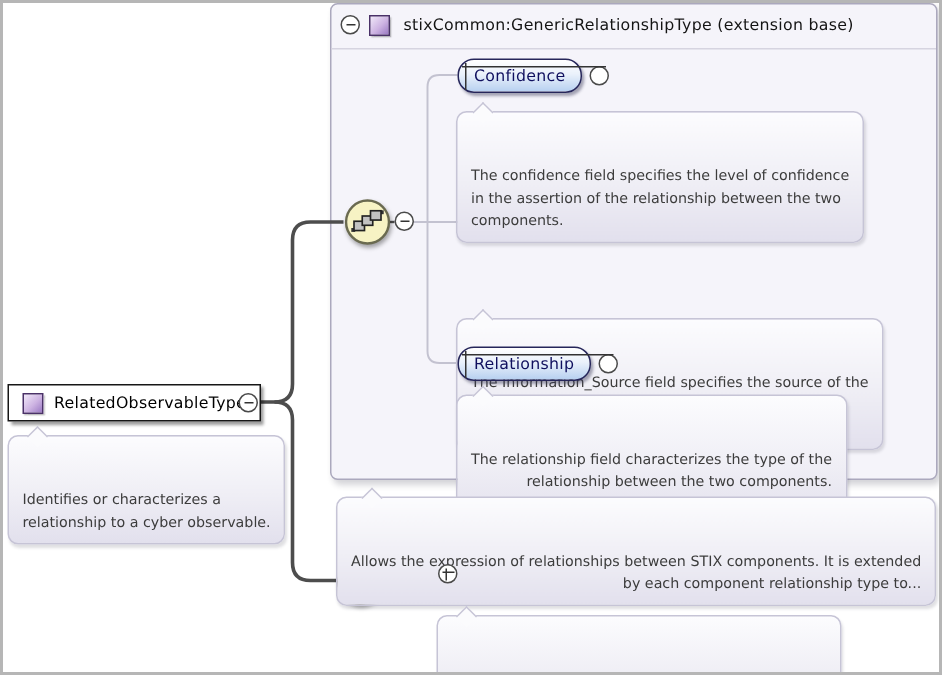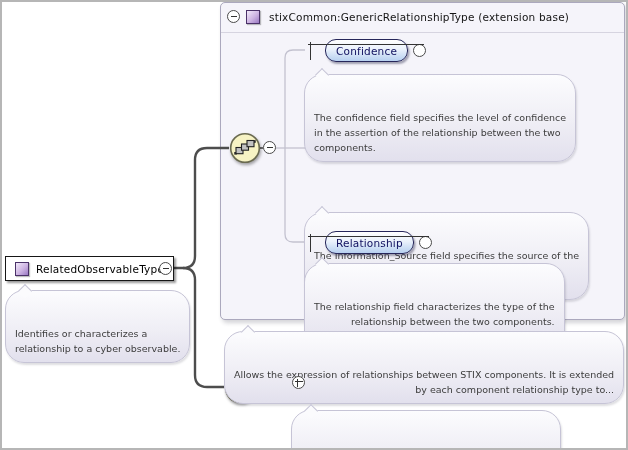--- a/index.html
+++ b/index.html
@@ -42,32 +42,31 @@
   }
   .type-icon.hdr{position:absolute;left:25px;top:7px;}
   
   .el-row{position:absolute;display:flex;align-items:center;gap:5px;}
   .pill{
     display:inline-flex;align-items:center;height:21px;padding:0 10px;
     border:1px solid #26265a;border-radius:11px;
     background:linear-gradient(#ffffff 0%,#eaf1fb 45%,#b7d0f0 100%);
     color:#0f0f5e;font-size:10.5px;letter-spacing:0.2px;white-space:nowrap;
     box-shadow:1.5px 2px 2px rgba(60,60,90,0.45);
-    margin-left:20px;
   }
   
   .root-box{
     position:absolute;left:3px;top:254px;height:25px;display:flex;align-items:center;
     gap:7px;padding:0 9px;background:#ffffff;border:1px solid #161616;
     box-shadow:2px 2px 2px rgba(0,0,0,0.40);box-sizing:border-box;
   }
   .root-label{font-size:10.5px;color:#000;white-space:nowrap;letter-spacing:0.2px;}
   
   .balloon{
-    position:absolute;padding:5px 9px 6px 9px;border:1px solid #c6c4d6;border-radius:19px;
+    position:absolute;padding:5px 9px 6px 9px;border:1px solid #c6c4d6;border-radius:7px;
     background:linear-gradient(#fcfcfe 0%,#efeef5 55%,#e2e0ed 100%);
     color:#3c3c3c;font-size:9.5px;line-height:15px;white-space:pre-line;
     width:max-content;max-width:400px;box-shadow:1px 2px 2px rgba(40,40,60,0.15);
   }
   .balloon .tip{
     position:absolute;top:-5px;width:9px;height:9px;background:#fbfbfd;
     border-left:1px solid #c6c4d6;border-top:1px solid #c6c4d6;
     transform:rotate(45deg);
   }
   

